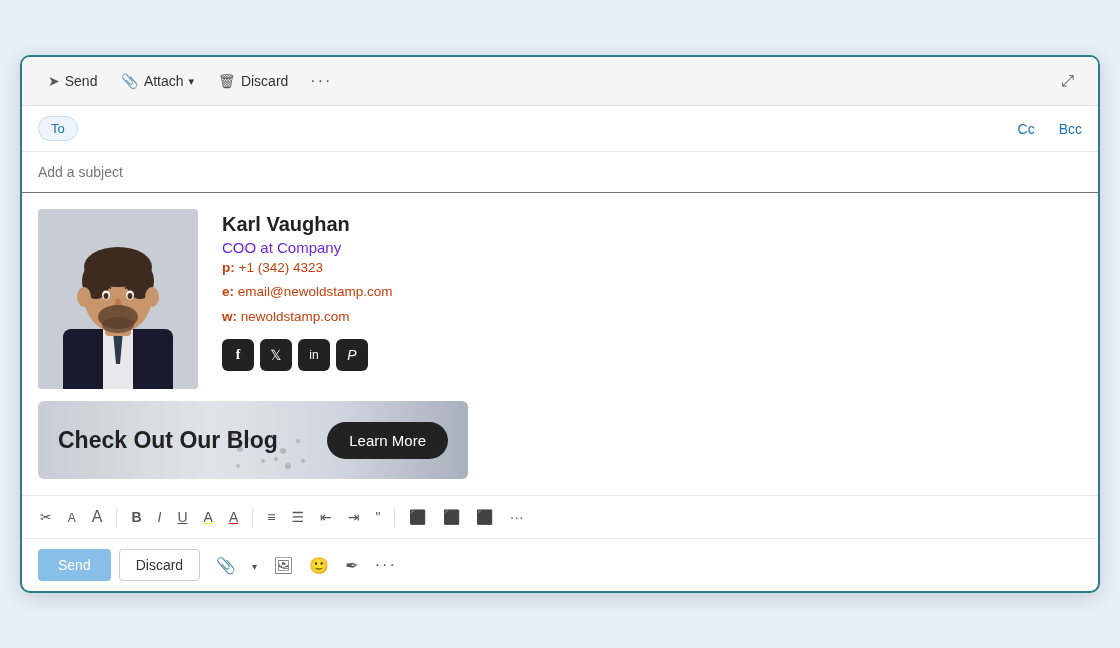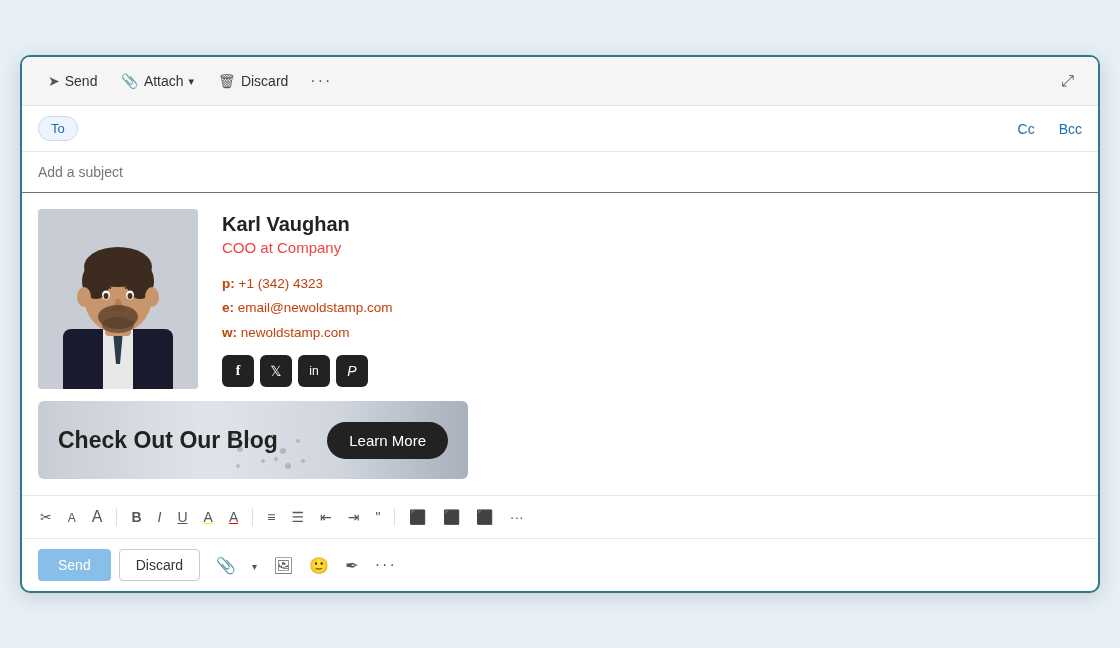--- a/index.html
+++ b/index.html
@@ -147,23 +147,23 @@
       padding-top: 4px;
     }
     .sig-name {
       font-size: 20px;
       font-weight: 700;
       color: #222;
       margin-bottom: 3px;
     }
     .sig-title {
       font-size: 15px;
-      color: #ef4444;
+      color: #6d28d9;
       font-weight: 500;
-      margin-bottom: 16px;
+      margin-bottom: 0;
     }
     .sig-contact {
       font-size: 13.5px;
       color: #c2410c;
       line-height: 1.8;
     }
     .sig-contact .label {
       font-weight: 600;
     }
     .sig-socials {

